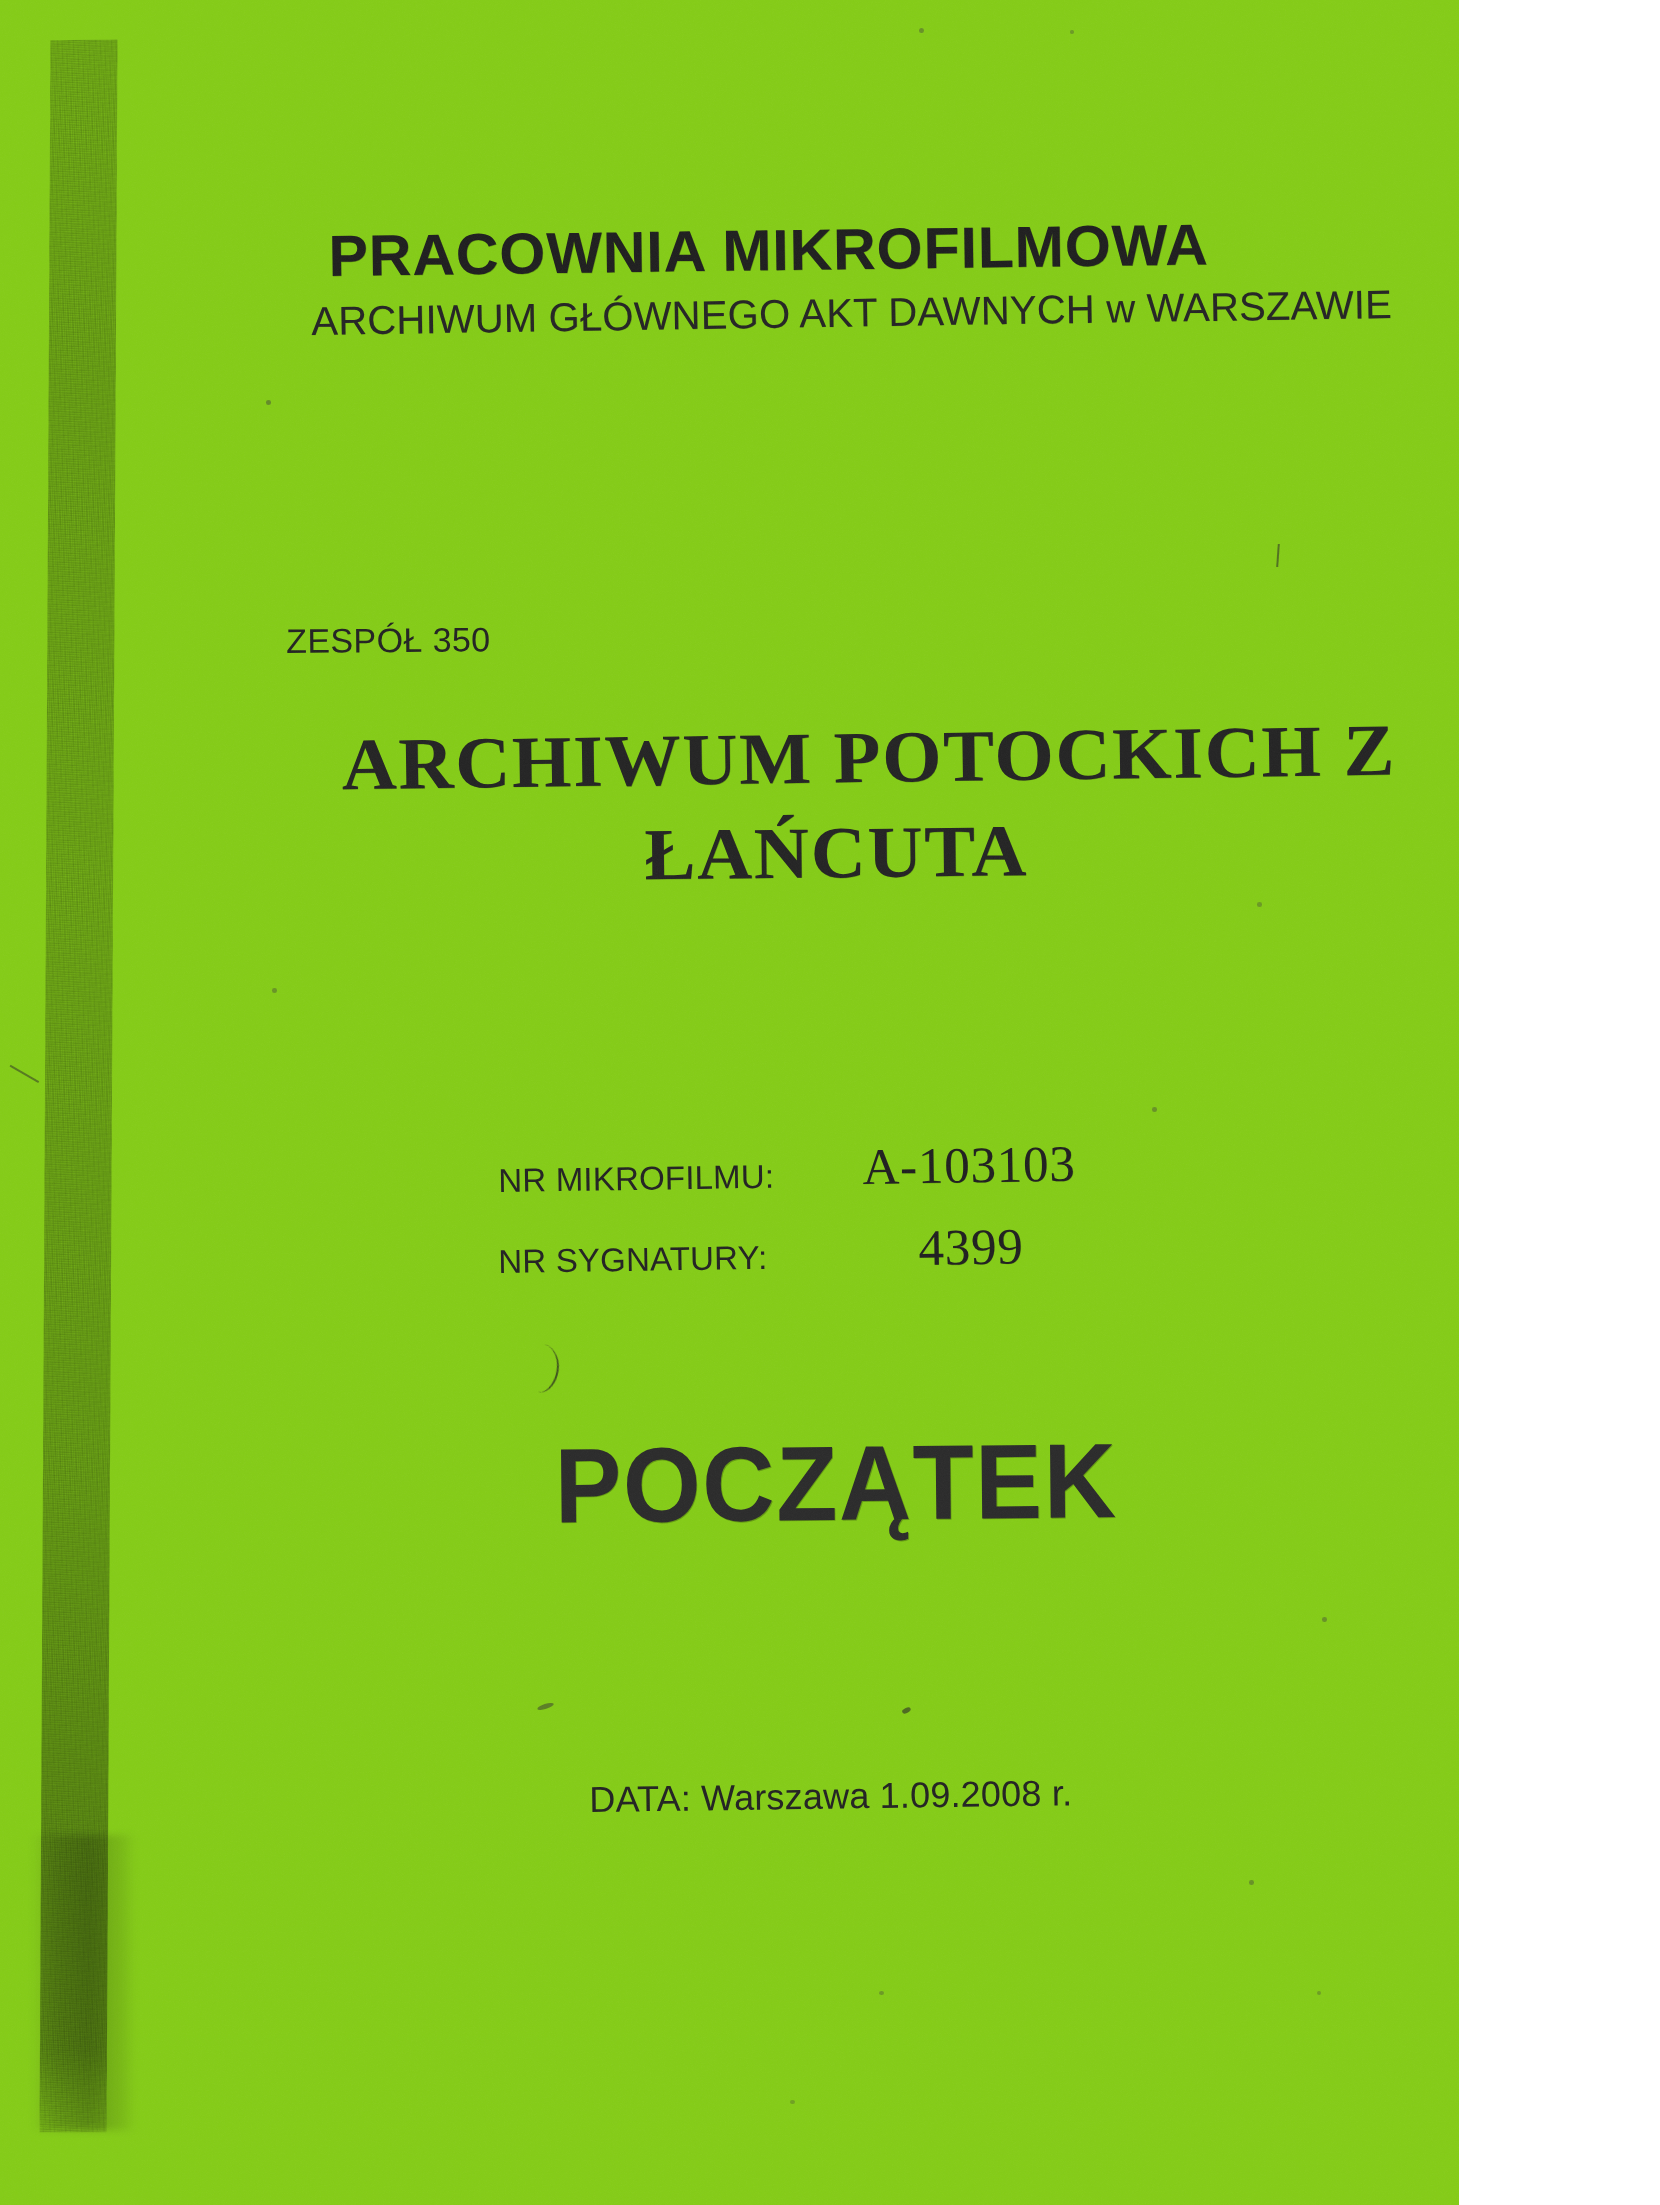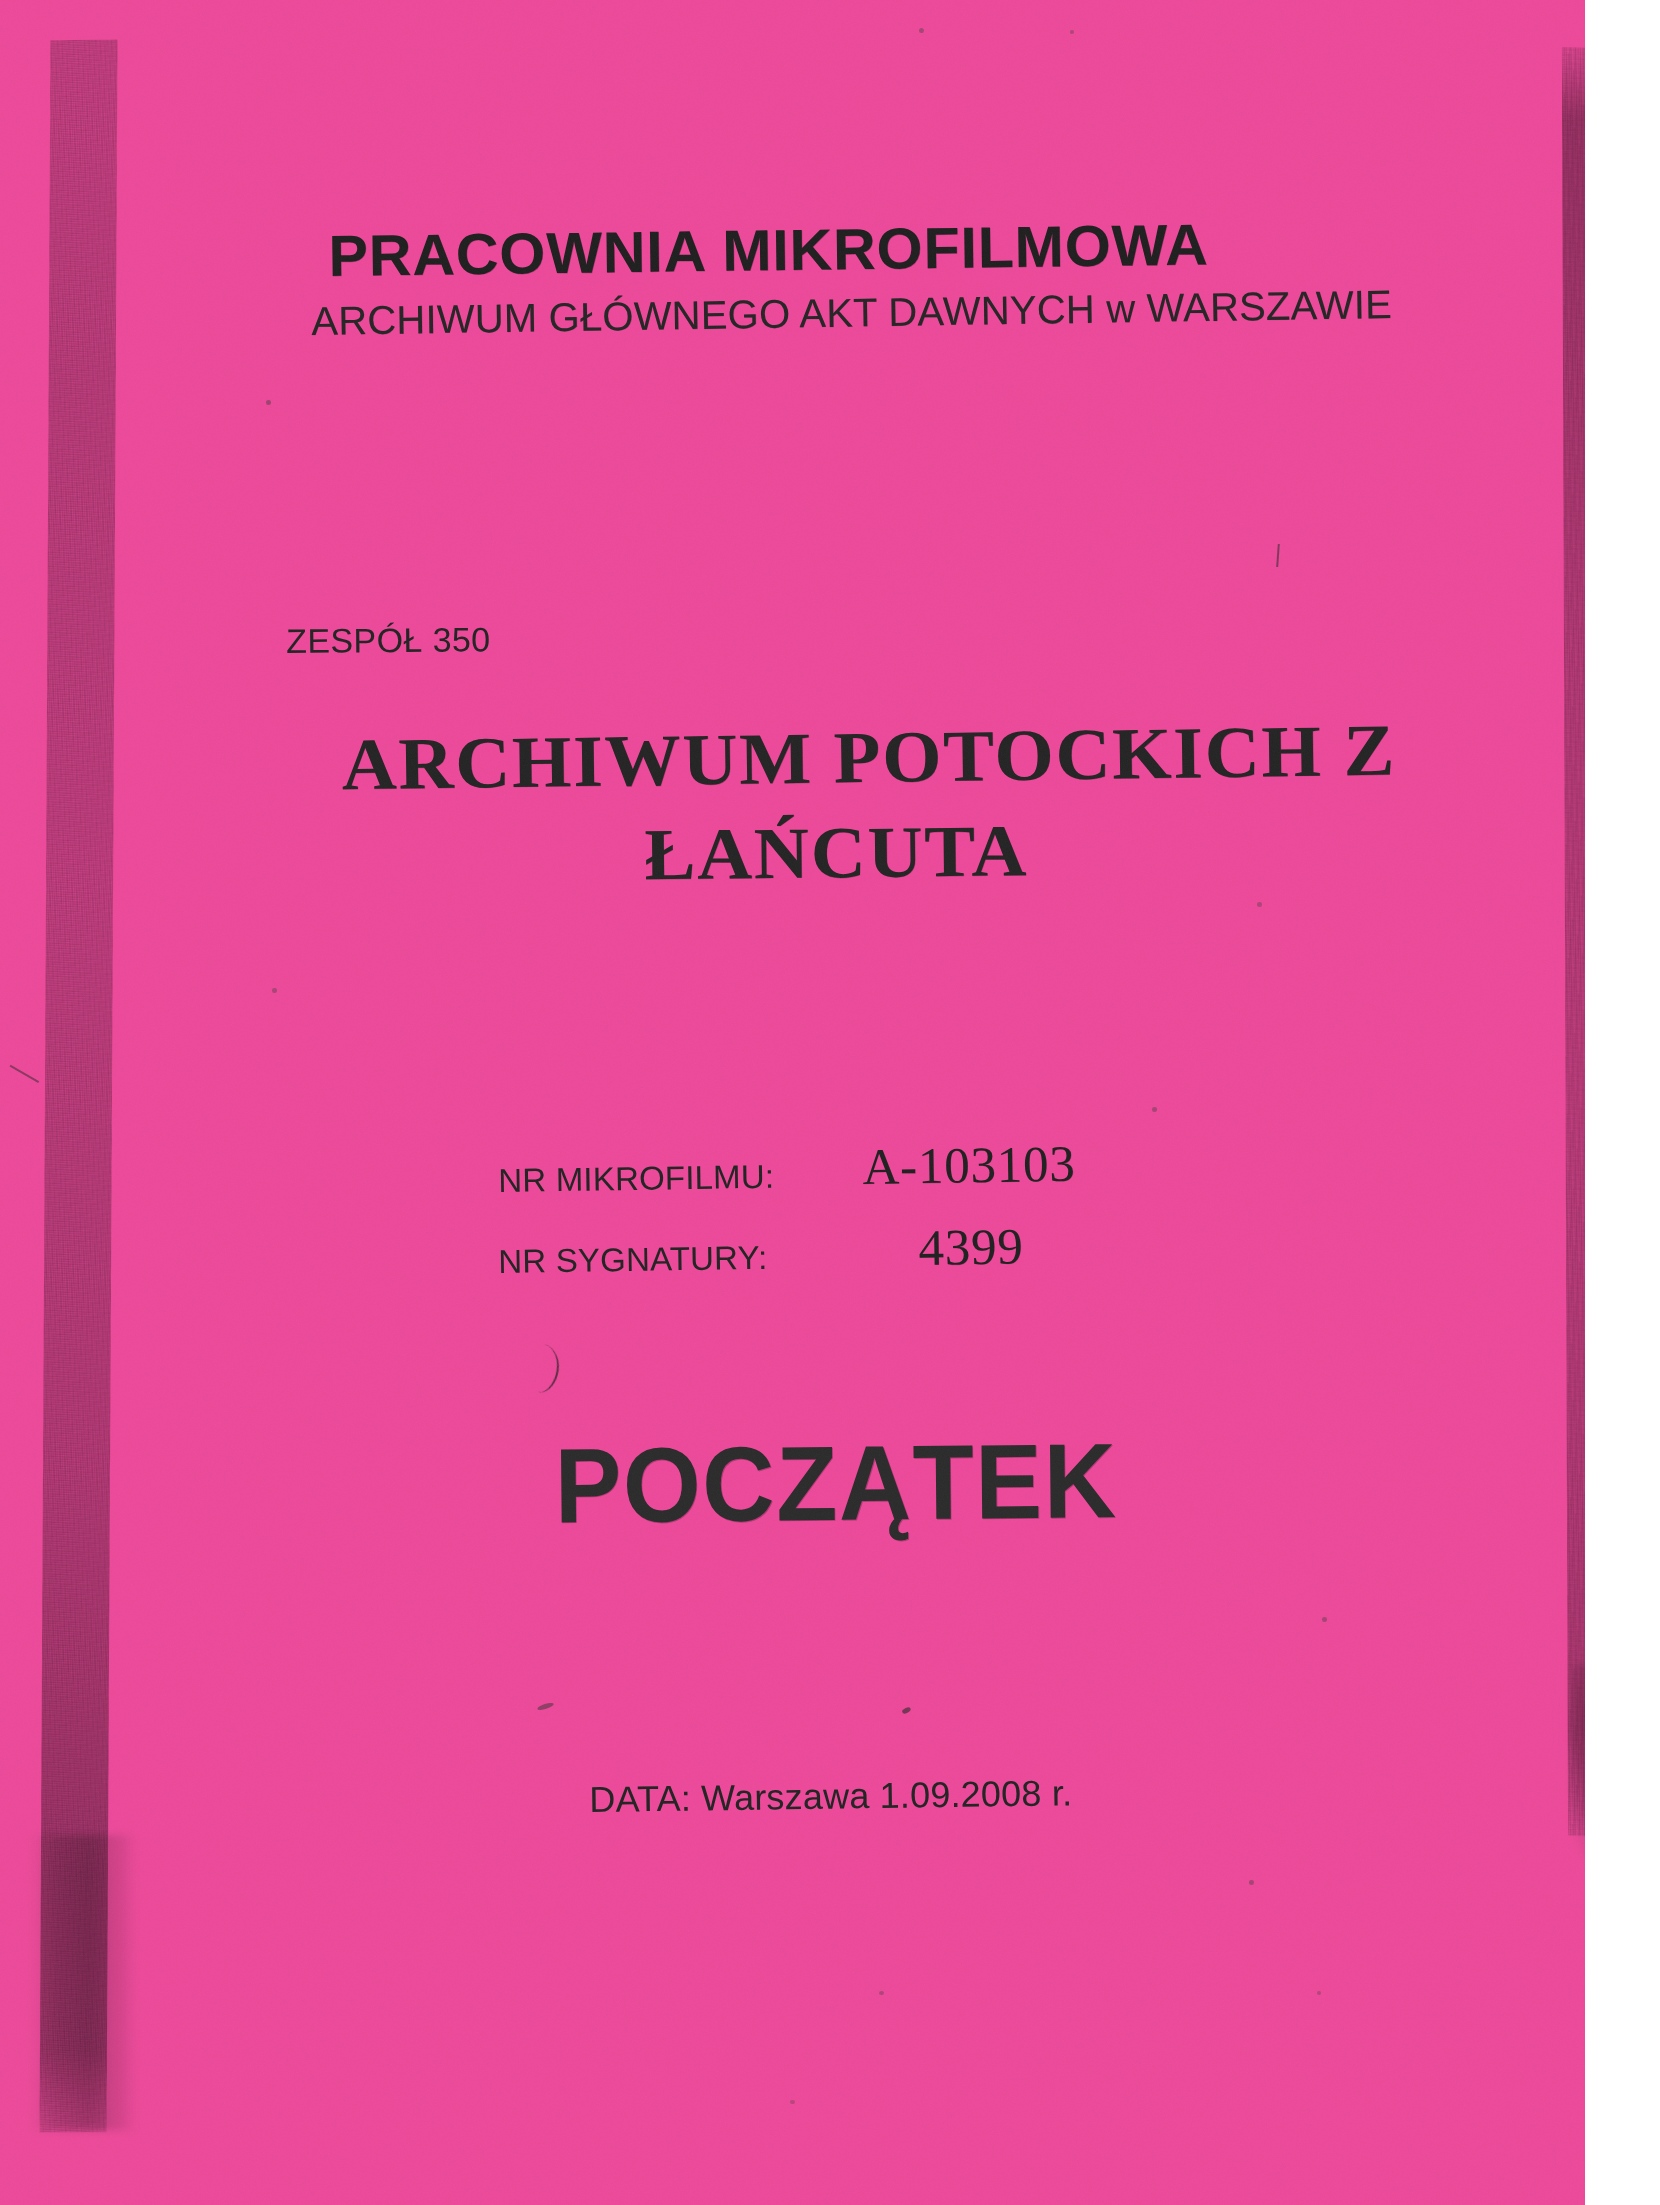--- a/index.html
+++ b/index.html
@@ -3,23 +3,23 @@
 <meta charset="utf-8">
 <style>
   html, body {
     margin: 0;
     padding: 0;
     background: #ffffff;
   }
 
   #page {
     position: relative;
-    width: 1585px;
+    width: 1459px;
     height: 2205px;
-    background: #ec4899;
+    background: #84cc16;
     overflow: hidden;
     font-family: "Liberation Sans", sans-serif;
     color: #1b1b1b;
     -webkit-font-smoothing: antialiased;
   }
 
   
   .scan-band {
     position: absolute;
     pointer-events: none;

